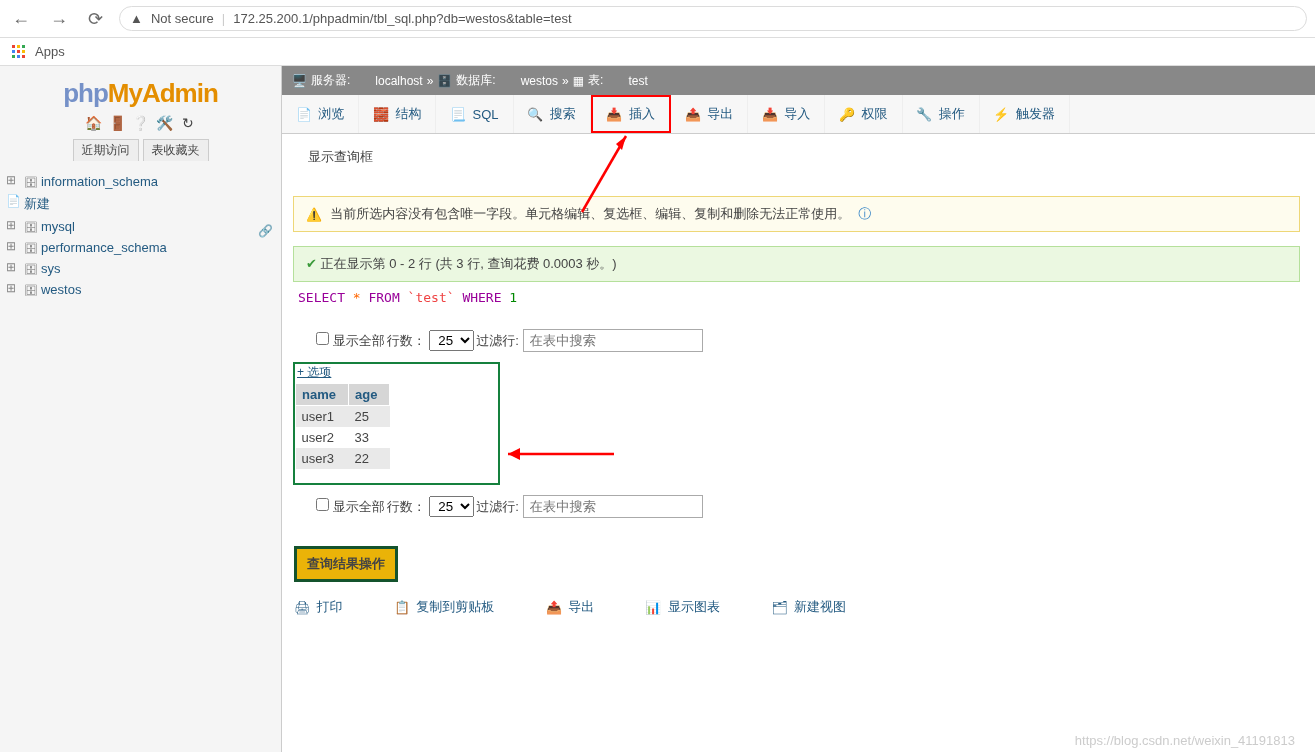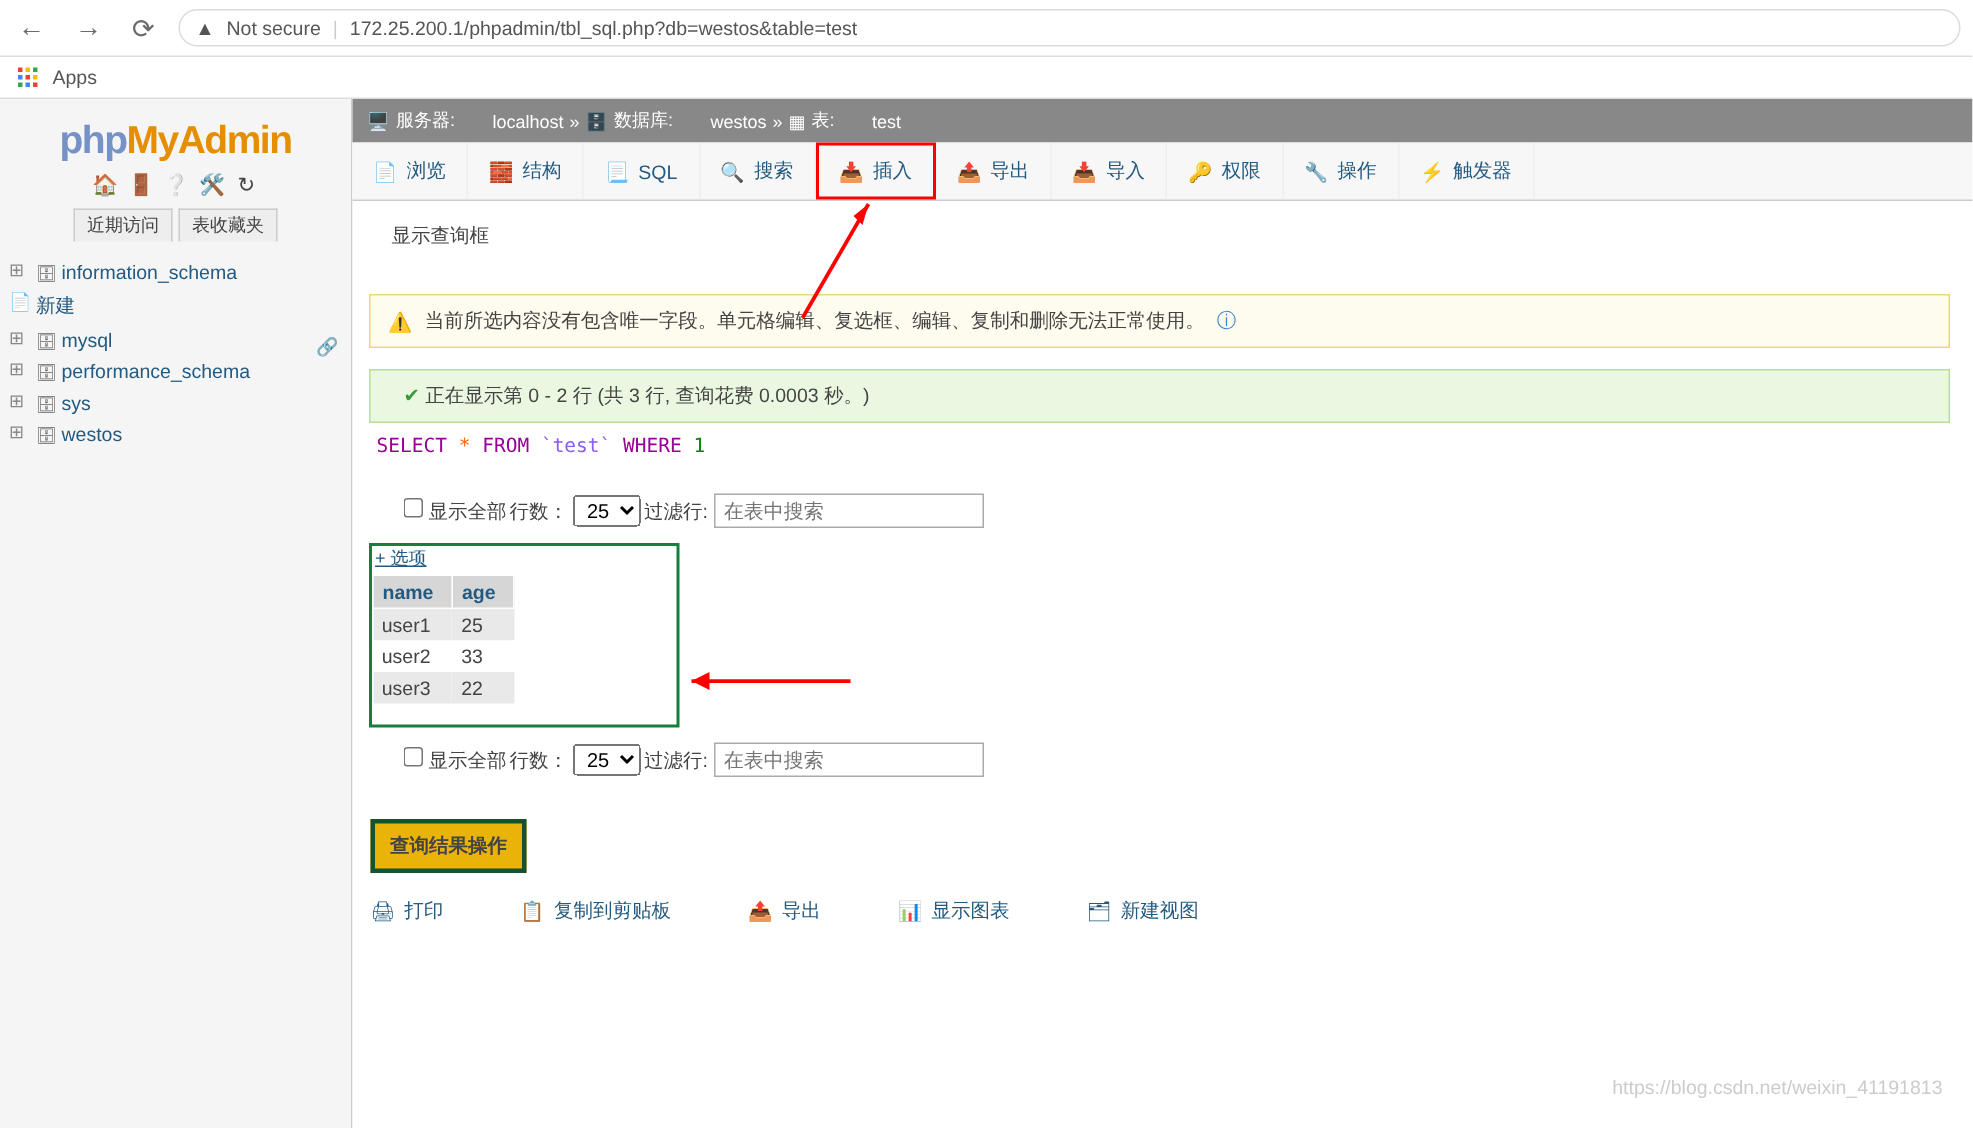--- a/index.html
+++ b/index.html
@@ -5,21 +5,21 @@
 * { box-sizing: border-box; margin:0; padding:0; }
 body { font-family: "Segoe UI", Arial, sans-serif; font-size:13px; color:#444; background:#fff; }
 .browser-bar { height:38px; display:flex; align-items:center; padding:0 8px; gap:12px; border-bottom:1px solid #ddd; }
 .browser-bar .nav-btn { color:#6a6a6a; font-size:18px; padding:2px 4px; cursor:pointer; }
 .browser-bar .url-bar { flex:1; display:flex; align-items:center; gap:8px; padding:4px 10px; border:1px solid #dcdcdc; border-radius:14px; color:#555; font-size:13px; }
 .apps-bar { height:28px; display:flex; align-items:center; gap:10px; padding:0 12px; border-bottom:1px solid #ddd; color:#555; }
 .apps-icon { display:grid; grid-template-columns:repeat(3,3px); grid-template-rows:repeat(3,3px); gap:2px; }
 .apps-icon span { width:3px; height:3px; }
 .ai1{background:#ea4335}.ai2{background:#fbbc05}.ai3{background:#34a853}.ai4{background:#4285f4}.ai5{background:#ea4335}.ai6{background:#fbbc05}.ai7{background:#34a853}.ai8{background:#4285f4}.ai9{background:#ea4335}
 .main { display:flex; height:calc(752px - 66px); }
-.sidebar { width:235px; background:#f5f5f5; border-right:1px solid #ccc; padding-top:8px; text-align:center; position:relative; }
+.sidebar { width:282px; background:#f5f5f5; border-right:1px solid #ccc; padding-top:8px; text-align:center; position:relative; }
 .logo { font-family:"Tahoma",sans-serif; font-size:26px; font-weight:bold; letter-spacing:-1px; padding:4px 0; }
 .logo .p1{color:#7591c8}.logo .p2{color:#e48e00}
 .icon-row { margin:2px 0 8px; }
 .icon-row span { display:inline-block; width:16px; height:16px; margin:0 2px; font-size:14px; }
 .nav-tabs { display:flex; justify-content:center; gap:4px; }
 .nav-tab { border:1px solid #ccc; background:#eee; padding:2px 8px; font-size:12px; cursor:pointer; border-bottom:none; }
 .link-icon { position:absolute; right:8px; top:158px; color:#888; font-size:12px; }
 .tree { text-align:left; padding:10px 6px; font-size:13px; }
 .tree-item { padding:3px 0 3px 18px; position:relative; color:#235a81; cursor:pointer; }
 .tree-item::before { content:"⊞"; position:absolute; left:0; top:2px; color:#888; font-size:12px; }
@@ -28,37 +28,37 @@
 .content { flex:1; background:#fff; padding-left:12px; position:relative; }
 .breadcrumb { background:#888; color:#fff; padding:6px 10px; font-size:12px; margin-left:-12px; display:flex; gap:4px; align-items:center; }
 .breadcrumb a { color:#fff; text-decoration:none;margin-left:21px; }
 .top-tabs { display:flex; background:#f7f7f7; border-bottom:1px solid #ccc; margin-left:-12px; }
 .top-tab { padding:8px 14px; display:flex; align-items:center; gap:6px; font-size:13px; color:#235a81; cursor:pointer; border-right:1px solid #eee; }
 .top-tab .ticn { font-size:13px; }
 .highlight-box { border:2px solid red; }
 .section { padding:14px; }
 .sub-h { color:#444; margin-bottom:10px; }
 .warn-box { background:#fefcee; border:1px solid #eed777; padding:8px 12px; margin:6px 15px 14px -1px; display:flex; align-items:center; gap:8px; font-size:13px; }
-.ok-box { background:#ebf8e1; border:1px solid #b5e09b; padding:8px 22px; margin:0 15px 0 -1px; font-size:13px; }
+.ok-box { background:#ebf8e1; border:1px solid #b5e09b; padding:8px 12px; margin:0 15px 0 -1px; font-size:13px; }
 .sql-line { font-family:monospace; padding:8px 0 14px 4px; font-size:13px; }
-.sql-line .kw1{color:#909}.sql-line .op{color:#f60}.sql-line .tbl{color:#8b5cf6}.sql-line .kw2{color:#909}.sql-line .num{color:#080}
+.sql-line .kw1{color:#909}.sql-line .op{color:#f60}.sql-line .tbl{color:#ef4444}.sql-line .kw2{color:#909}.sql-line .num{color:#080}
 .filter-row { display:flex; align-items:center; gap:2px; padding:10px 22px; font-size:13px; }
 .filter-row input[type=text] { width:180px; padding:3px 6px; border:1px solid #aaa; }
 .filter-row select { padding:1px 4px; }
 a.optlink { color:#235a81; font-size:12px; padding-left:2px; }
 .data-table { border-collapse:collapse; margin:2px 0; font-size:13px; }
 .data-table th { background:#d6d6d6; border:1px solid #fff; padding:3px 12px 3px 6px; text-align:left; }
 .data-table th a { color:#235a81; text-decoration:none; }
 .data-table td { padding:3px 12px 3px 6px; background:#fff; }
 .data-table tr:nth-child(even) td { background:#e9e9e9; }
 .red-box { border:2px solid #15803d; padding:0 108px 12px 0; display:inline-block; margin-left:-1px; }
 .results-ops { border:3px solid #14532d; background:#eab308; padding:6px 10px; display:inline-block; margin:18px 0 10px; font-weight:bold; font-size:13px; }
 .ops-row { padding:6px 0; }
 .ops-row span { display:inline-flex; align-items:center; gap:6px; margin-right:24px; color:#235a81; cursor:pointer; }
-.watermark { position:absolute; bottom:20px; right:20px; color:#ccc; font-size:13px; pointer-events:none; }
+.watermark { position:absolute; bottom:4px; right:20px; color:#ccc; font-size:13px; pointer-events:none; }
 .arrow { position:absolute; pointer-events:none; }
 .arrow svg line, .arrow svg path { stroke:red; stroke-width:2.5; fill:none; }
 .arrow svg polygon { fill:red; }
 </style>
 </head>
 <body>
 
 <div class="browser-bar">
   <span class="nav-btn">←</span>
   <span class="nav-btn">→</span>

